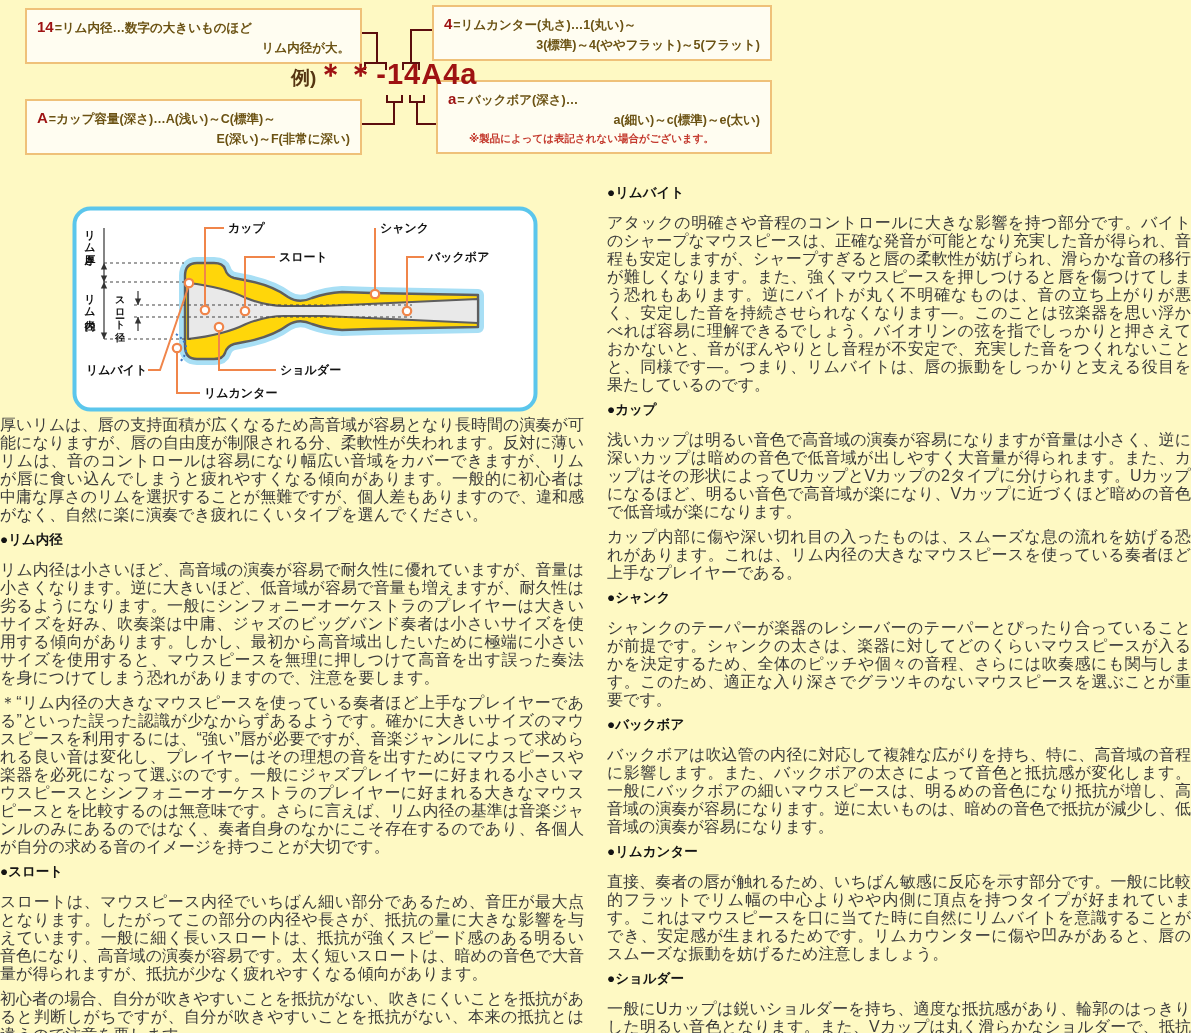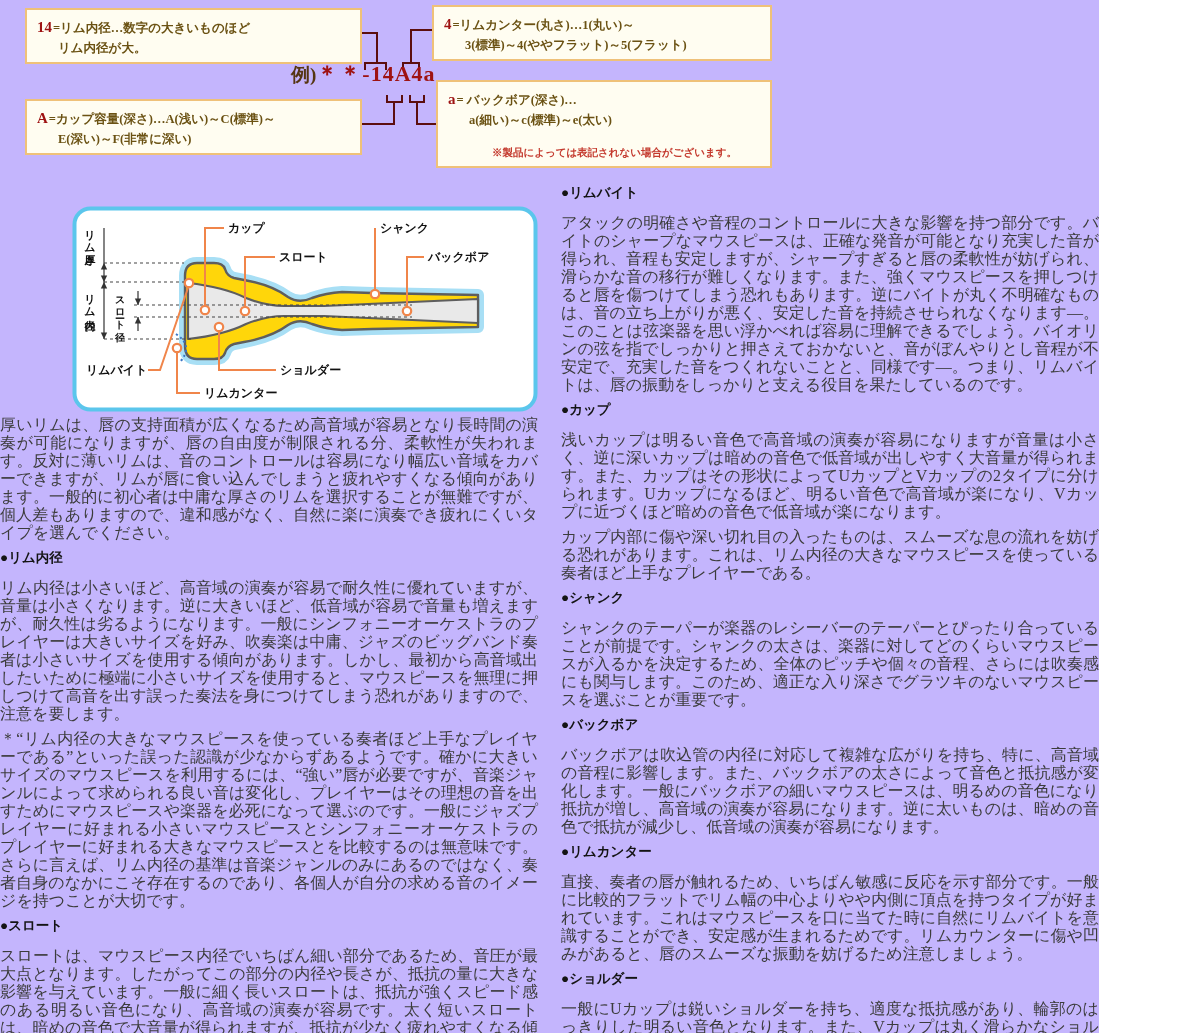--- a/index.html
+++ b/index.html
@@ -1,33 +1,33 @@
 <!DOCTYPE html>
 <html><head>
 <meta charset="utf-8">
 <style>
   html,body{margin:0;padding:0;background:#fff;}
   body{font-family:"Liberation Sans","DejaVu Sans",sans-serif;color:#3c3c3c;}
-  .page{position:relative;width:1099px;height:1033px;background:#c4b5fd;overflow:hidden;font-family:Liberation Serif, serif;}
+  .page{position:relative;width:1191px;height:1033px;background:#fef9c3;overflow:hidden;}
 
   
   .model-legend{position:relative;height:180px;}
   .connector-svg{position:absolute;left:0;top:0;}
   .legend-box{position:absolute;box-sizing:border-box;background:#FFFDF1;border:2px solid #EFC179;
               padding:6px 10px 5px;font-size:12.5px;font-weight:bold;color:#6B5213;line-height:1.5;}
   .box-key{color:#9E1212;font-size:15px;margin-right:1px;}
-  .box-indent{padding-left:21px;}
-  .box-note{color:#C43A2E;font-size:10.5px;font-weight:bold;padding-left:21px;margin-top:16px;text-align:center;}
+  .box-indent{padding-left:21px;text-align:right;}
+  .box-note{color:#C43A2E;font-size:10.5px;font-weight:bold;padding-left:21px;margin-top:2px;}
   .b1{left:25px;top:8px;width:337px;}
   .b2{left:432px;top:5px;width:340px;}
   .b3{left:25px;top:99px;width:337px;}
   .b4{left:436px;top:80px;width:336px;}
   .example-code{position:absolute;left:291px;top:61px;font-weight:bold;white-space:nowrap;line-height:26px;}
   .example-prefix{font-size:19px;color:#553512;}
-  .code-main{font-size:22px;color:#9E1212;letter-spacing:1px;}
+  .code-main{font-size:29px;color:#9E1212;letter-spacing:1px;}
 
   
   .columns{display:flex;gap:23px;}
   .col{width:585px;}
   .diagram{margin:26px 0 0 72px;}
   section{margin-top:0;}
   .col-right section:first-child{margin-top:4px;}
   .sec-head{font-size:13.5px;font-weight:bold;color:#141414;margin:0 0 12px;}
   section p{font-size:16px;line-height:18px;text-align:justify;margin:0 0 7px;}
 

